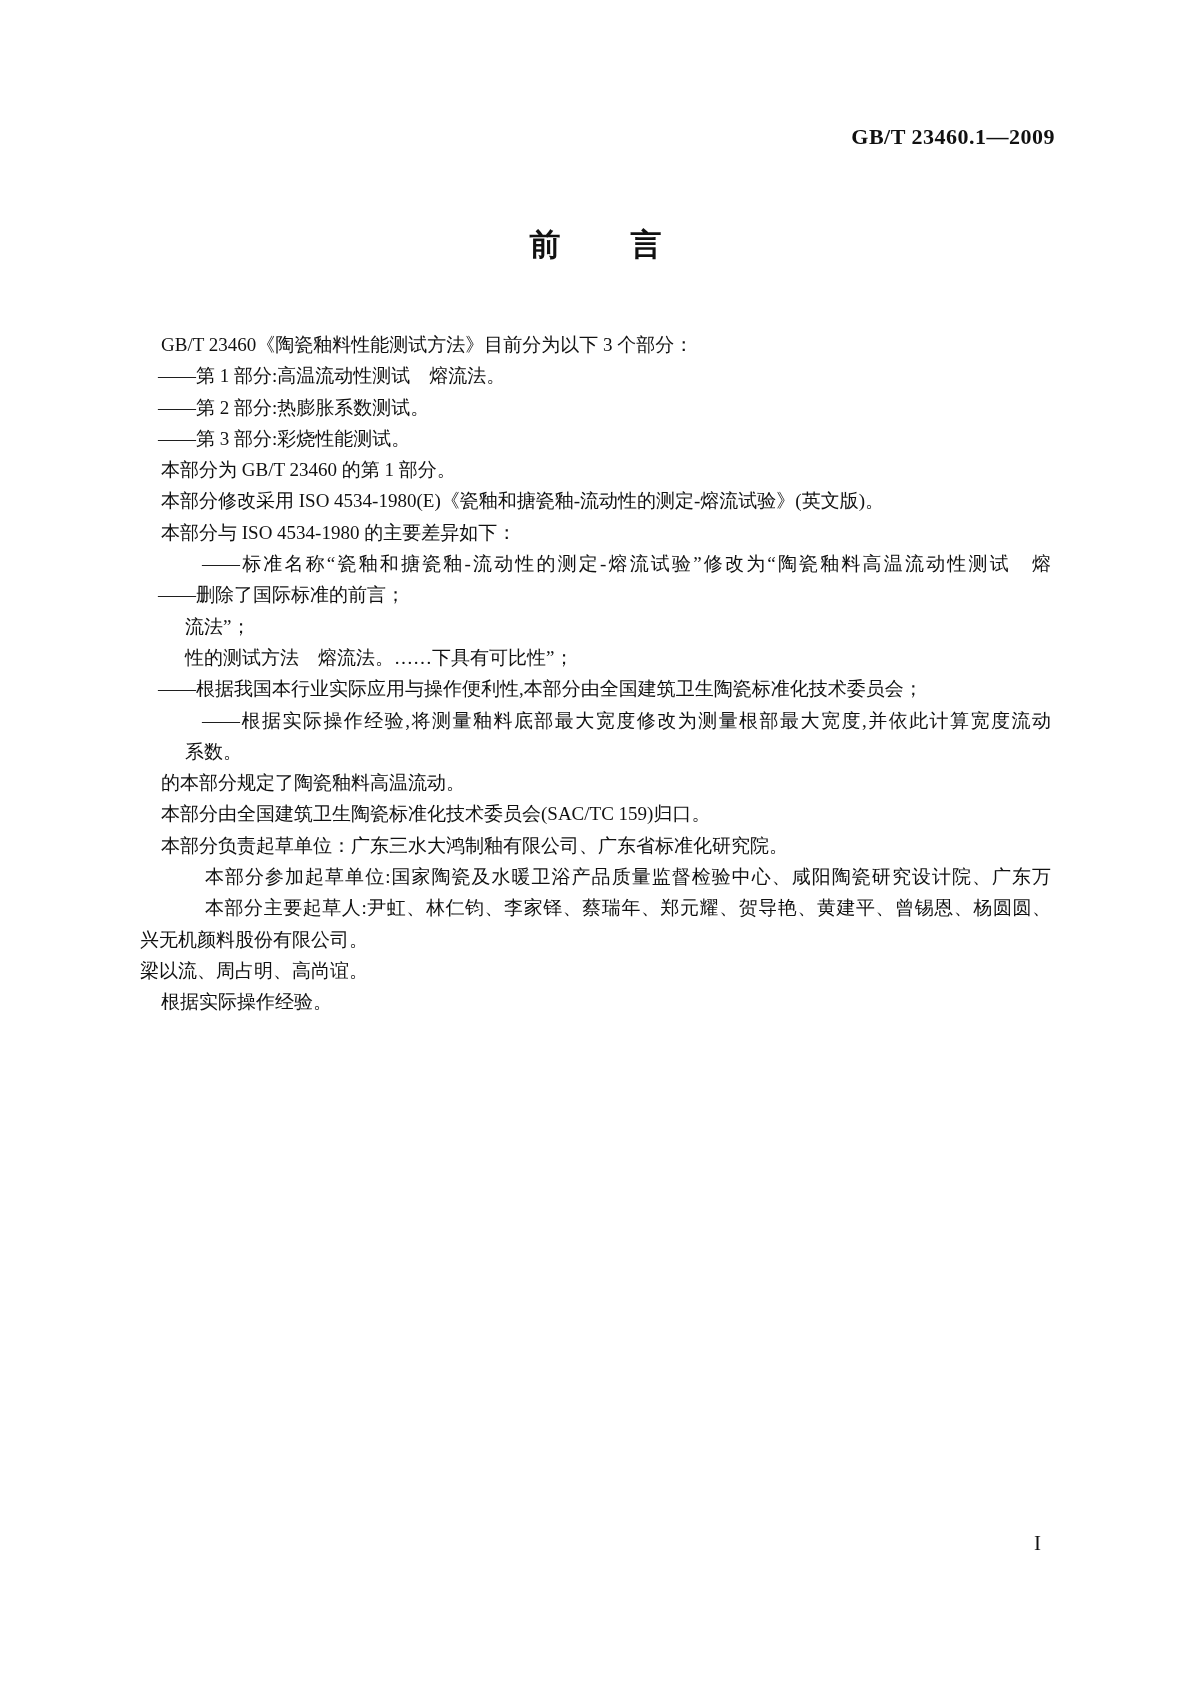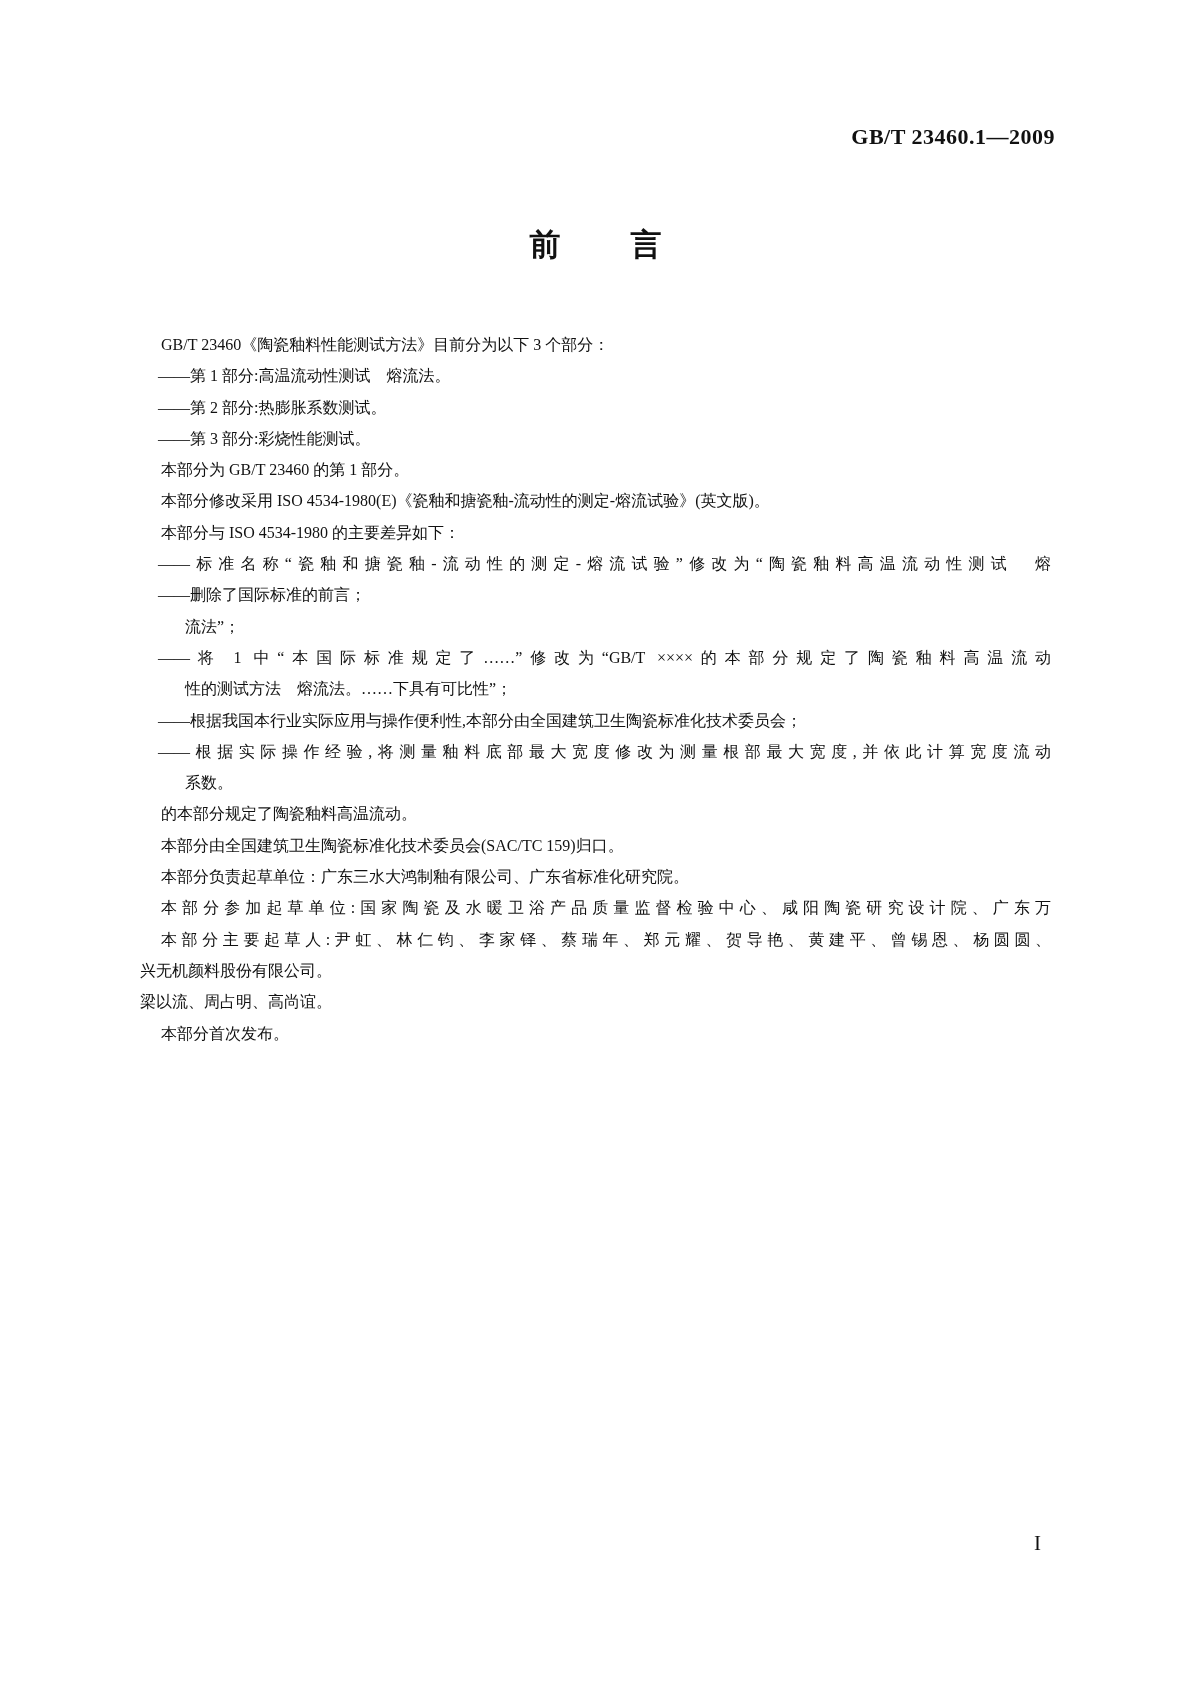--- a/index.html
+++ b/index.html
@@ -37,35 +37,35 @@
     font-size: 31px;
     font-weight: bold;
     font-family: "Liberation Sans", "DejaVu Sans", sans-serif;
     line-height: 1.1;
   }
   .body-text {
     position: absolute;
     top: 329px;
     left: 140px;
     width: 911px;
-    font-size: 16px;
+    font-size: 19px;
     line-height: 31.3px;
     text-align: justify;
   }
   .line { min-height: 31.3px; }
   
   .para { text-indent: 21px; }
   
   .dash { padding-left: 18px; }
   
   .dash-cont { padding-left: 45px; }
   
   .cont { padding-left: 0; }
   
-  .full { text-align-last: justify; }
+  .full { text-align-last: justify; margin-left: 44px; }
   .page-number {
     position: absolute;
     top: 1531px;
     left: 1034px;
     font-size: 21px;
   }
 </style>
 </head>
 <body>
 
@@ -82,30 +82,29 @@
     <div class="line para">GB/T 23460《陶瓷釉料性能测试方法》目前分为以下 3 个部分：</div>
     <div class="line dash">——第 1 部分:高温流动性测试　熔流法。</div>
     <div class="line dash">——第 2 部分:热膨胀系数测试。</div>
     <div class="line dash">——第 3 部分:彩烧性能测试。</div>
     <div class="line para">本部分为 GB/T 23460 的第 1 部分。</div>
     <div class="line para">本部分修改采用 ISO 4534-1980(E)《瓷釉和搪瓷釉-流动性的测定-熔流试验》(英文版)。</div>
     <div class="line para">本部分与 ISO 4534-1980 的主要差异如下：</div>
     <div class="line dash full">——标准名称“瓷釉和搪瓷釉-流动性的测定-熔流试验”修改为“陶瓷釉料高温流动性测试　熔</div>
     <div class="line dash">——删除了国际标准的前言；</div>
     <div class="line dash-cont">流法”；</div>
-    <div class="line dash full">——将 1 中“本国际标准规定了……”修改为“GB/T ××××的本部分规定了陶瓷釉料高温流动</div>
     <div class="line dash-cont">性的测试方法　熔流法。……下具有可比性”；</div>
     <div class="line dash">——根据我国本行业实际应用与操作便利性,本部分由全国建筑卫生陶瓷标准化技术委员会；</div>
     <div class="line dash full">——根据实际操作经验,将测量釉料底部最大宽度修改为测量根部最大宽度,并依此计算宽度流动</div>
     <div class="line dash-cont">系数。</div>
     <div class="line para">的本部分规定了陶瓷釉料高温流动。</div>
     <div class="line para">本部分由全国建筑卫生陶瓷标准化技术委员会(SAC/TC 159)归口。</div>
     <div class="line para">本部分负责起草单位：广东三水大鸿制釉有限公司、广东省标准化研究院。</div>
     <div class="line para full">本部分参加起草单位:国家陶瓷及水暖卫浴产品质量监督检验中心、咸阳陶瓷研究设计院、广东万</div>
     <div class="line para full">本部分主要起草人:尹虹、林仁钧、李家铎、蔡瑞年、郑元耀、贺导艳、黄建平、曾锡恩、杨圆圆、</div>
     <div class="line cont">兴无机颜料股份有限公司。</div>
     <div class="line cont">梁以流、周占明、高尚谊。</div>
-    <div class="line para">本部分首次发布。</div>
+    <div class="line para">根据实际操作经验。</div>
   </div>
 
   <div class="page-number">I</div>
 
 </div>
 
 </body></html>

